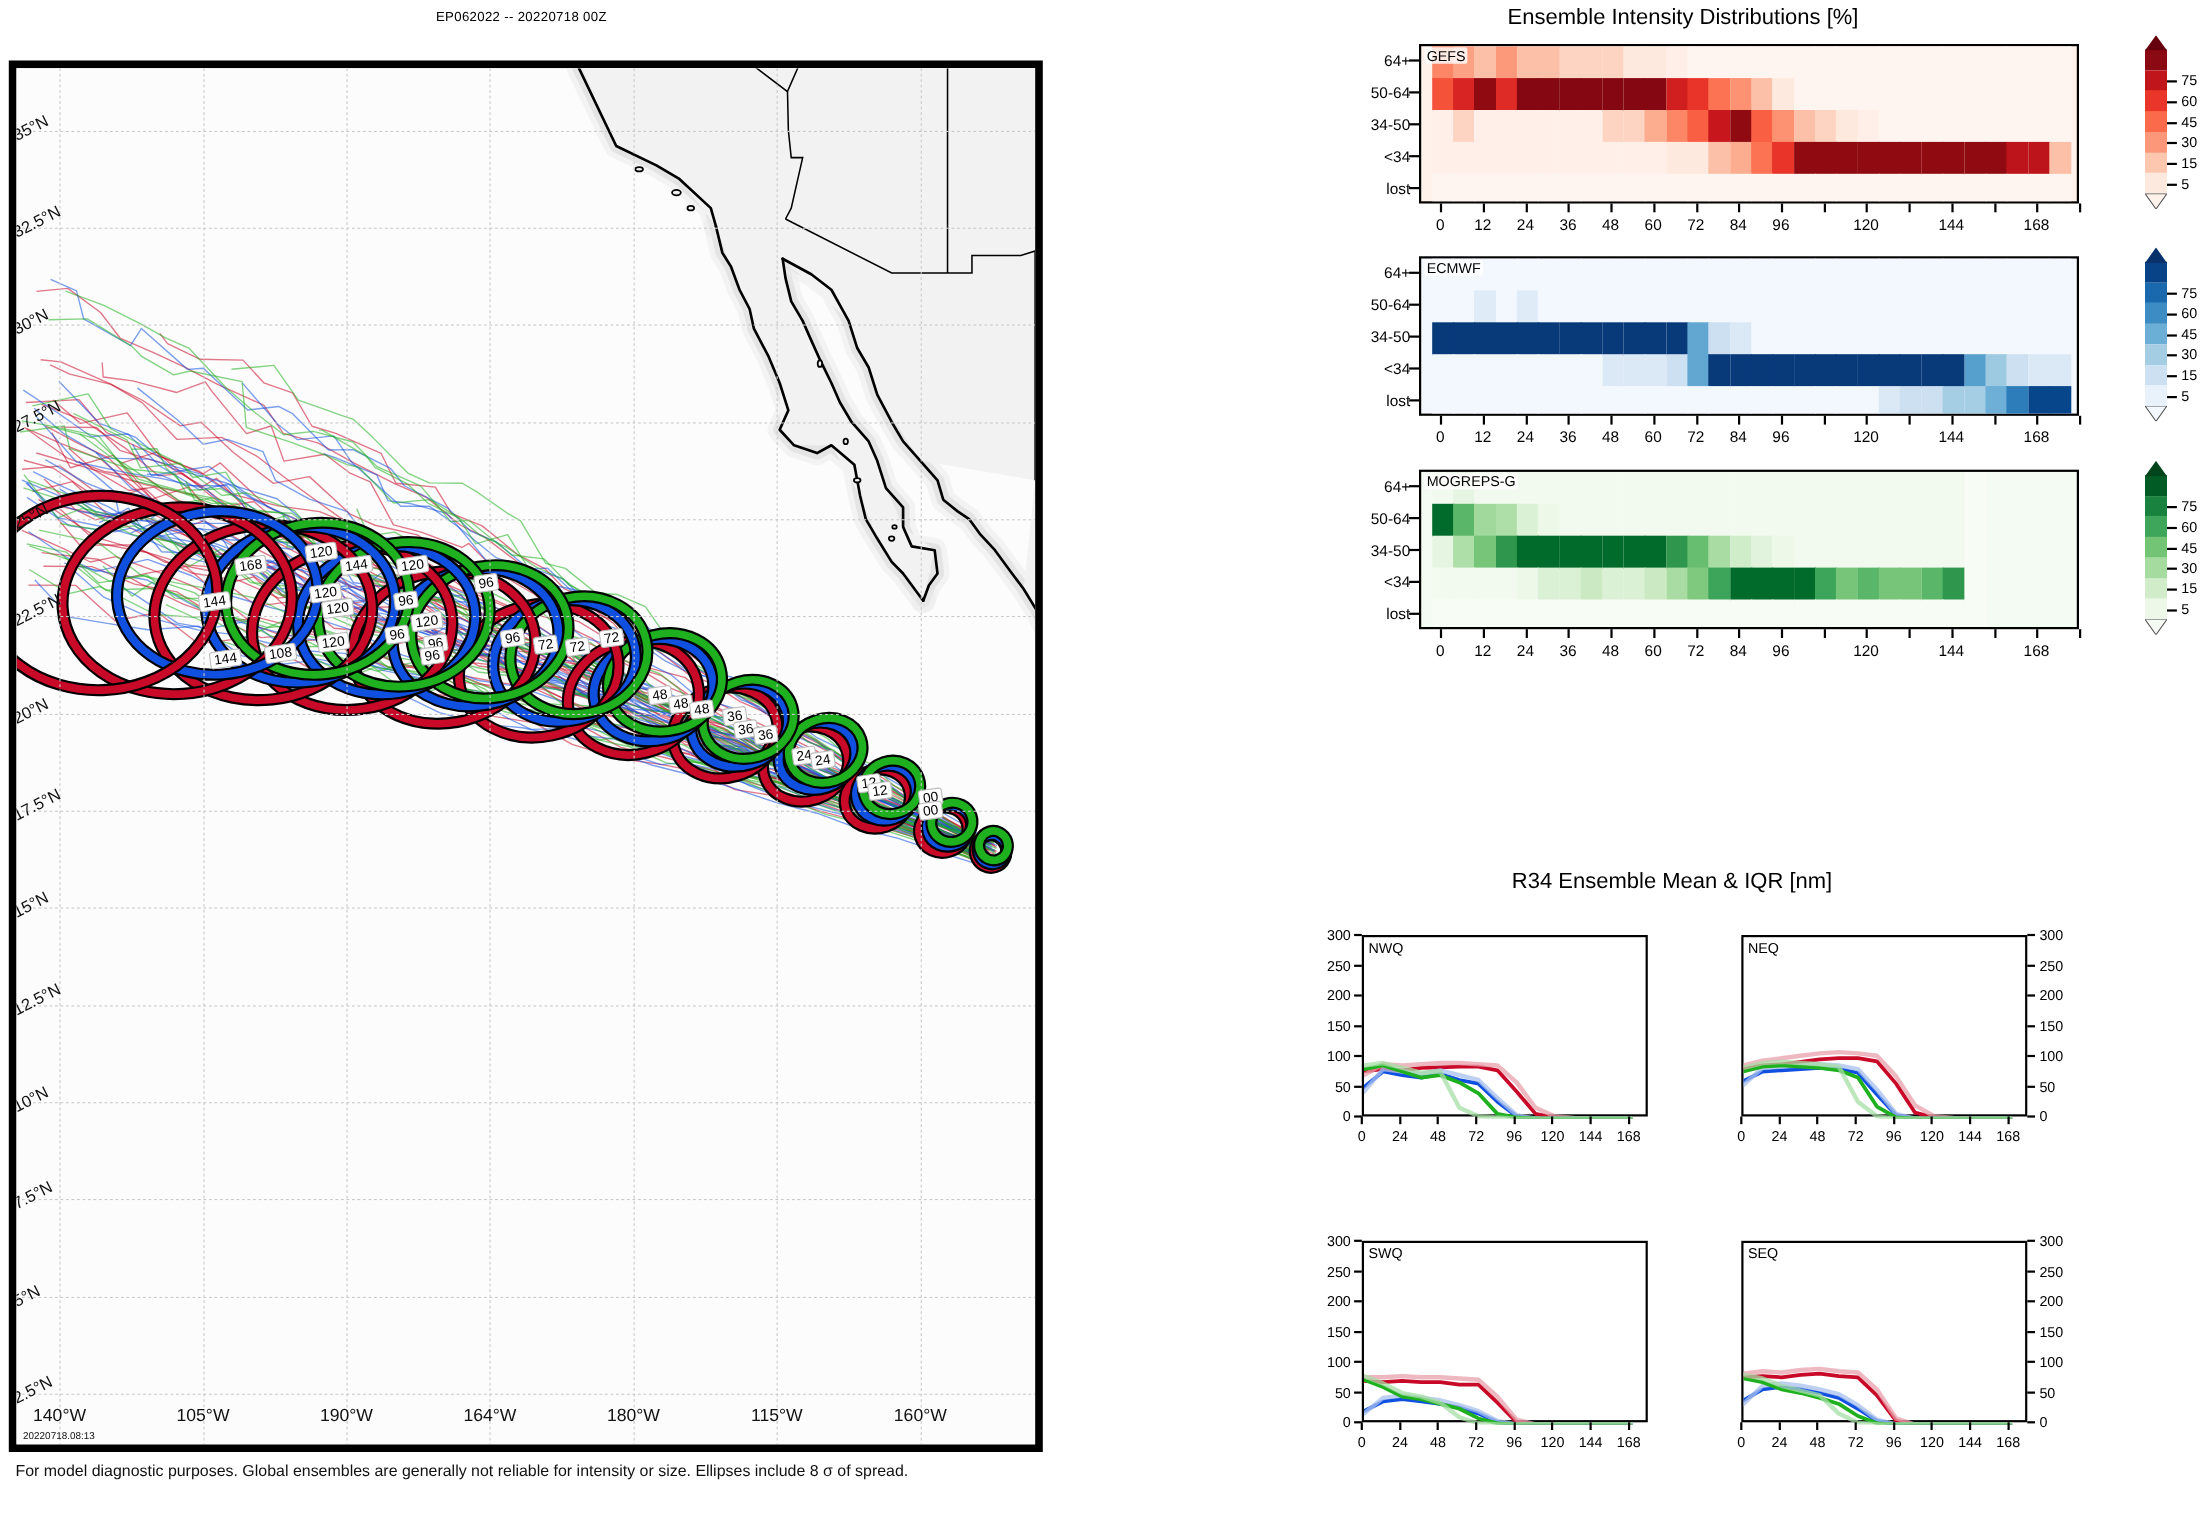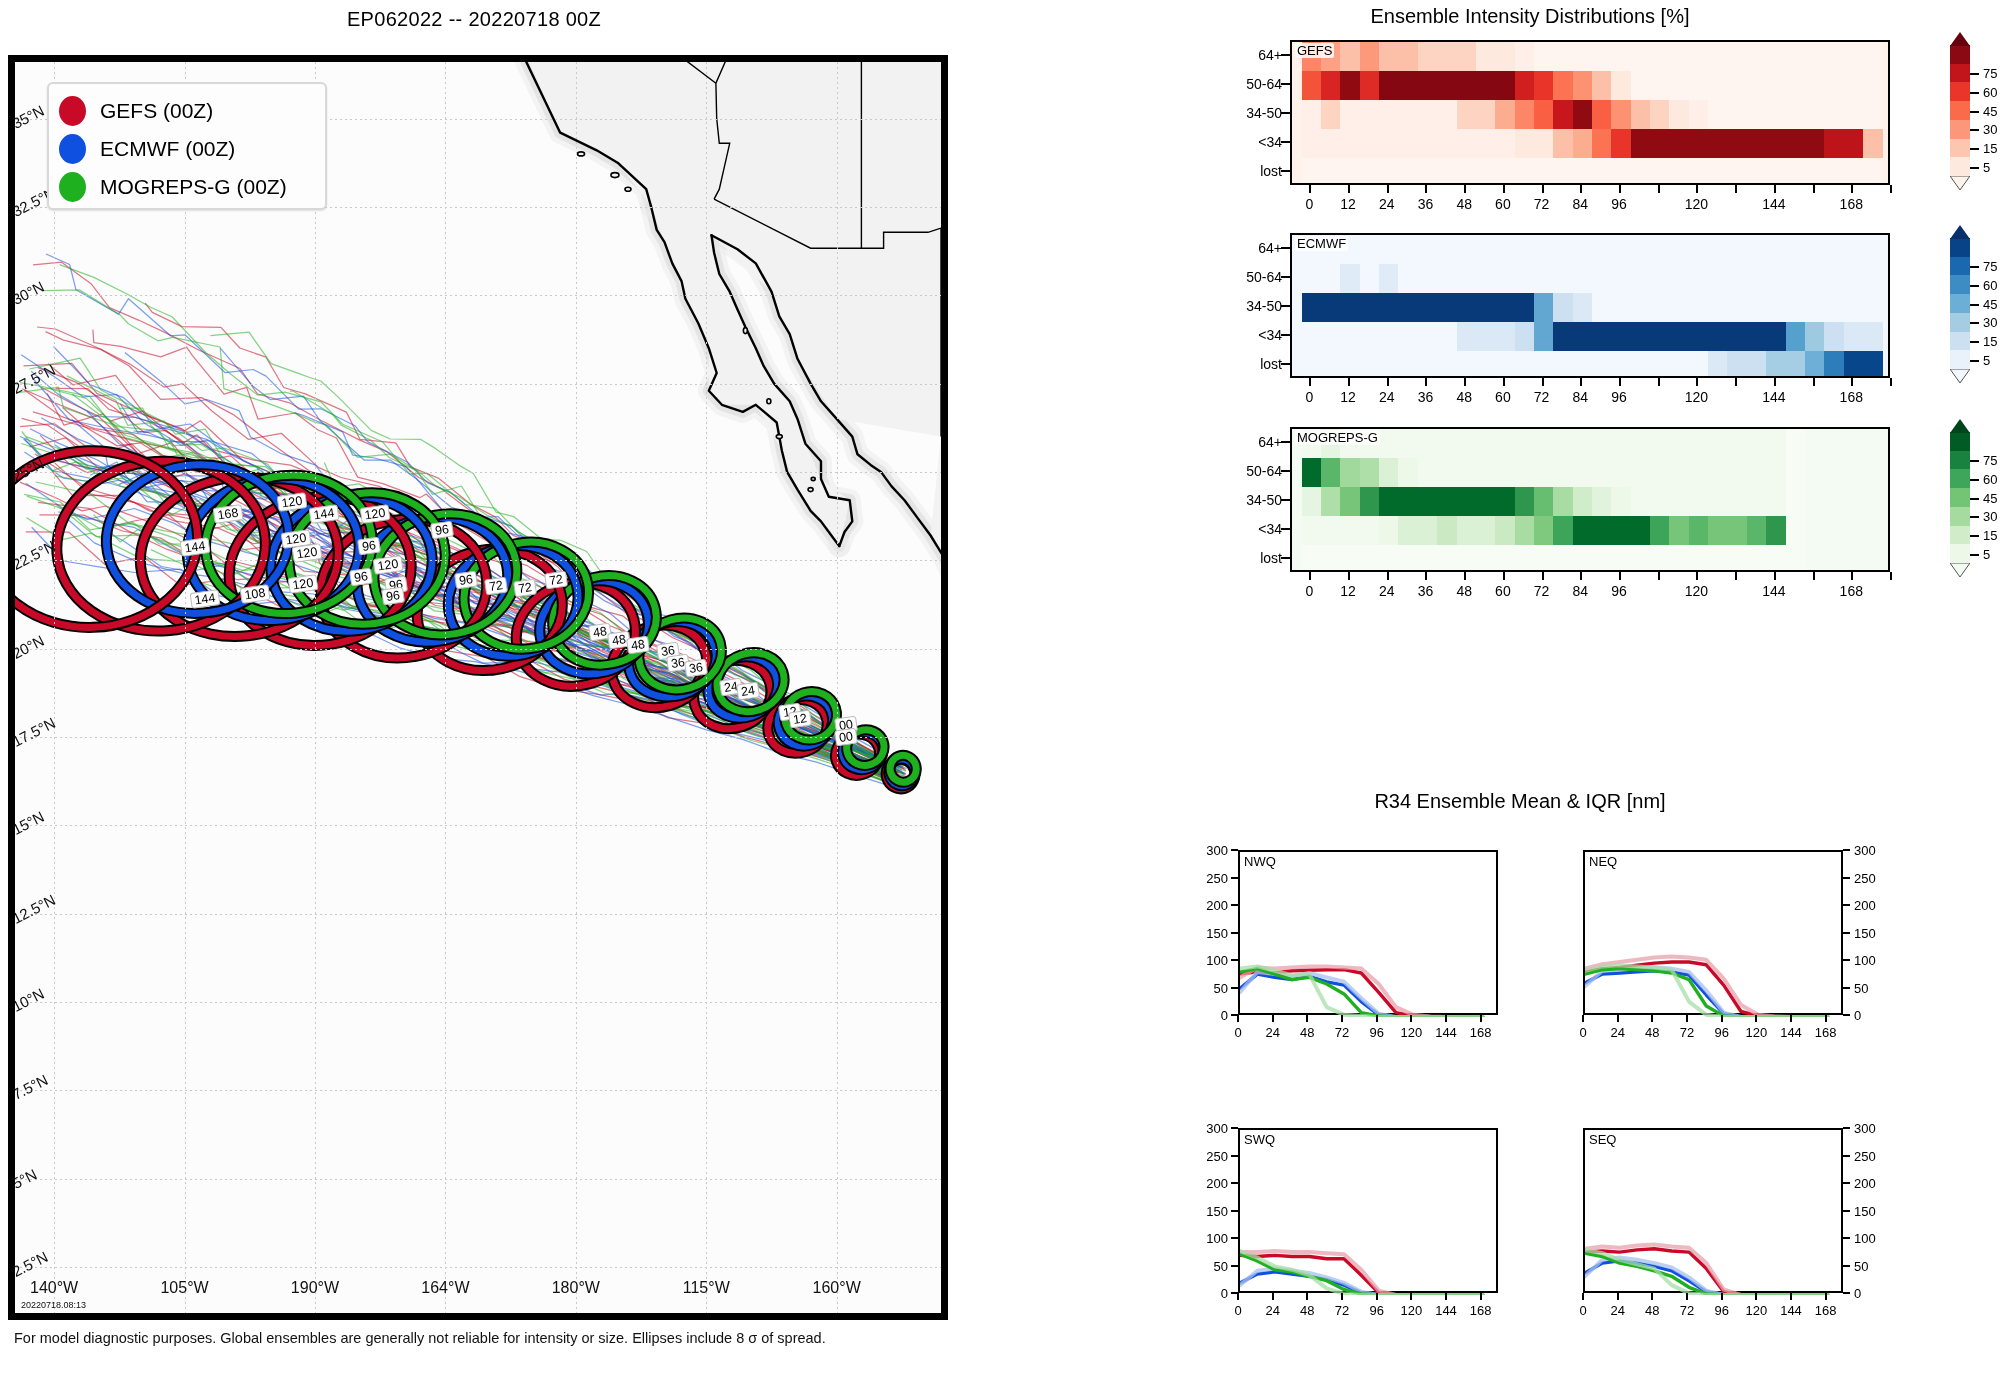--- a/index.html
+++ b/index.html
@@ -9,21 +9,21 @@
     background:#ffffff;
     font-family:"Liberation Sans", sans-serif;
     color:#000;
     position:relative;
     overflow:hidden;
   }
   .abs { position:absolute; }
 
   
   #map-panel { left:8px; top:55px; width:940px; height:1265px; border:7px solid #000; background:#fbfbfb; }
-  #map-title { left:0; top:8px; width:948px; text-align:center; font-size:20px; letter-spacing:.3px; }
+  #map-title { left:0; top:8px; width:948px; text-align:center; font-size:12px; letter-spacing:.3px; }
   #map-inner { position:absolute; inset:0; overflow:hidden; background:#fcfcfc; }
 
   .gridline-v { position:absolute; top:0; bottom:0; width:1px;
      background-image:linear-gradient(to bottom,#c9c9c9 50%, transparent 50%);
      background-size:1px 5px; }
   .gridline-h { position:absolute; left:0; right:0; height:1px;
      background-image:linear-gradient(to right,#c9c9c9 50%, transparent 50%);
      background-size:5px 1px; }
 
   .lat-label { position:absolute; font-size:15px; transform:rotate(-27deg); transform-origin:left bottom; white-space:nowrap; color:#111; }
@@ -334,34 +334,20 @@
       <div class="ell-label" style="left: 653px; top: 589px;">36</div>
       <div class="ell-label" style="left: 663px; top: 601px;">36</div>
       <div class="ell-label" style="left: 681px; top: 606px;">36</div>
       <div class="ell-label" style="left: 716px; top: 625px;">24</div>
       <div class="ell-label" style="left: 733px; top: 629px;">24</div>
       <div class="ell-label" style="left: 775px; top: 650px;">12</div>
       <div class="ell-label" style="left: 785px; top: 657px;">12</div>
       <div class="ell-label" style="left: 831px; top: 663px;">00</div>
       <div class="ell-label" style="left: 831px; top: 675px;">00</div>
     </div>
-  <div id="legend-box" class="abs">
-    <div class="legend-row">
-      <span class="legend-dot" style="background: rgb(200, 10, 40);"></span>
-      <span class="legend-text">GEFS (00Z)</span>
-    </div>
-    <div class="legend-row">
-      <span class="legend-dot" style="background: rgb(16, 80, 224);"></span>
-      <span class="legend-text">ECMWF (00Z)</span>
-    </div>
-    <div class="legend-row">
-      <span class="legend-dot" style="background: rgb(31, 176, 31);"></span>
-      <span class="legend-text">MOGREPS-G (00Z)</span>
-    </div>
-  </div>
   <div class="abs" id="map-stamp">20220718.08:13</div>
 </div>
 
 <div class="abs" id="caption">For model diagnostic purposes. Global ensembles are generally not reliable for intensity or size. Ellipses include 8 σ of spread.</div>
 
 <div class="abs" id="intensity-title">Ensemble Intensity Distributions [%]</div>
 <div id="intensity-area">
     <div class="heat-wrap">
       <div class="heat-plot" style="left: 1290px; top: 40px; width: 600px; height: 145px; background: rgb(255, 242, 235);">
         <div class="heat-cell" style="left: 9.67742px; top: 0px; width: 19.9548px; height: 29.6px; background: rgb(252, 134, 102);"></div>

